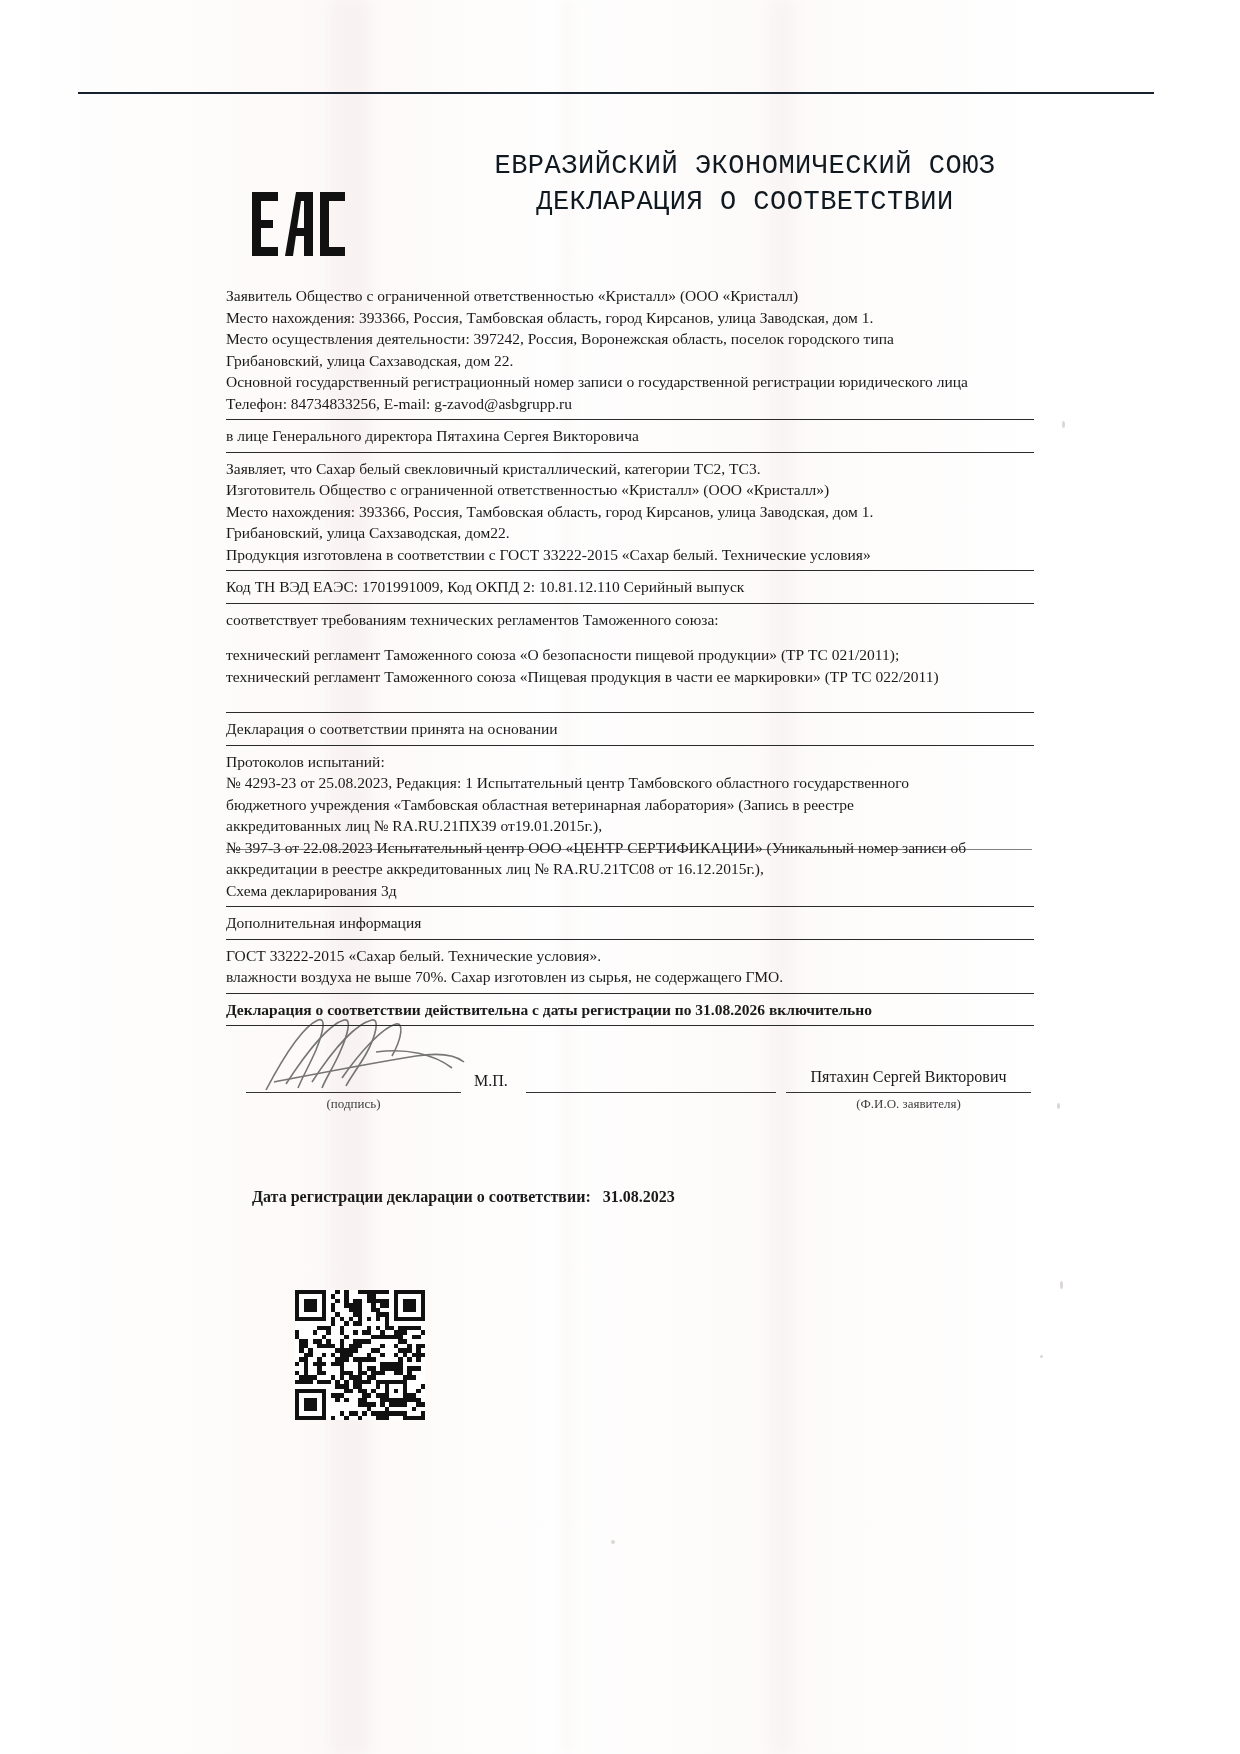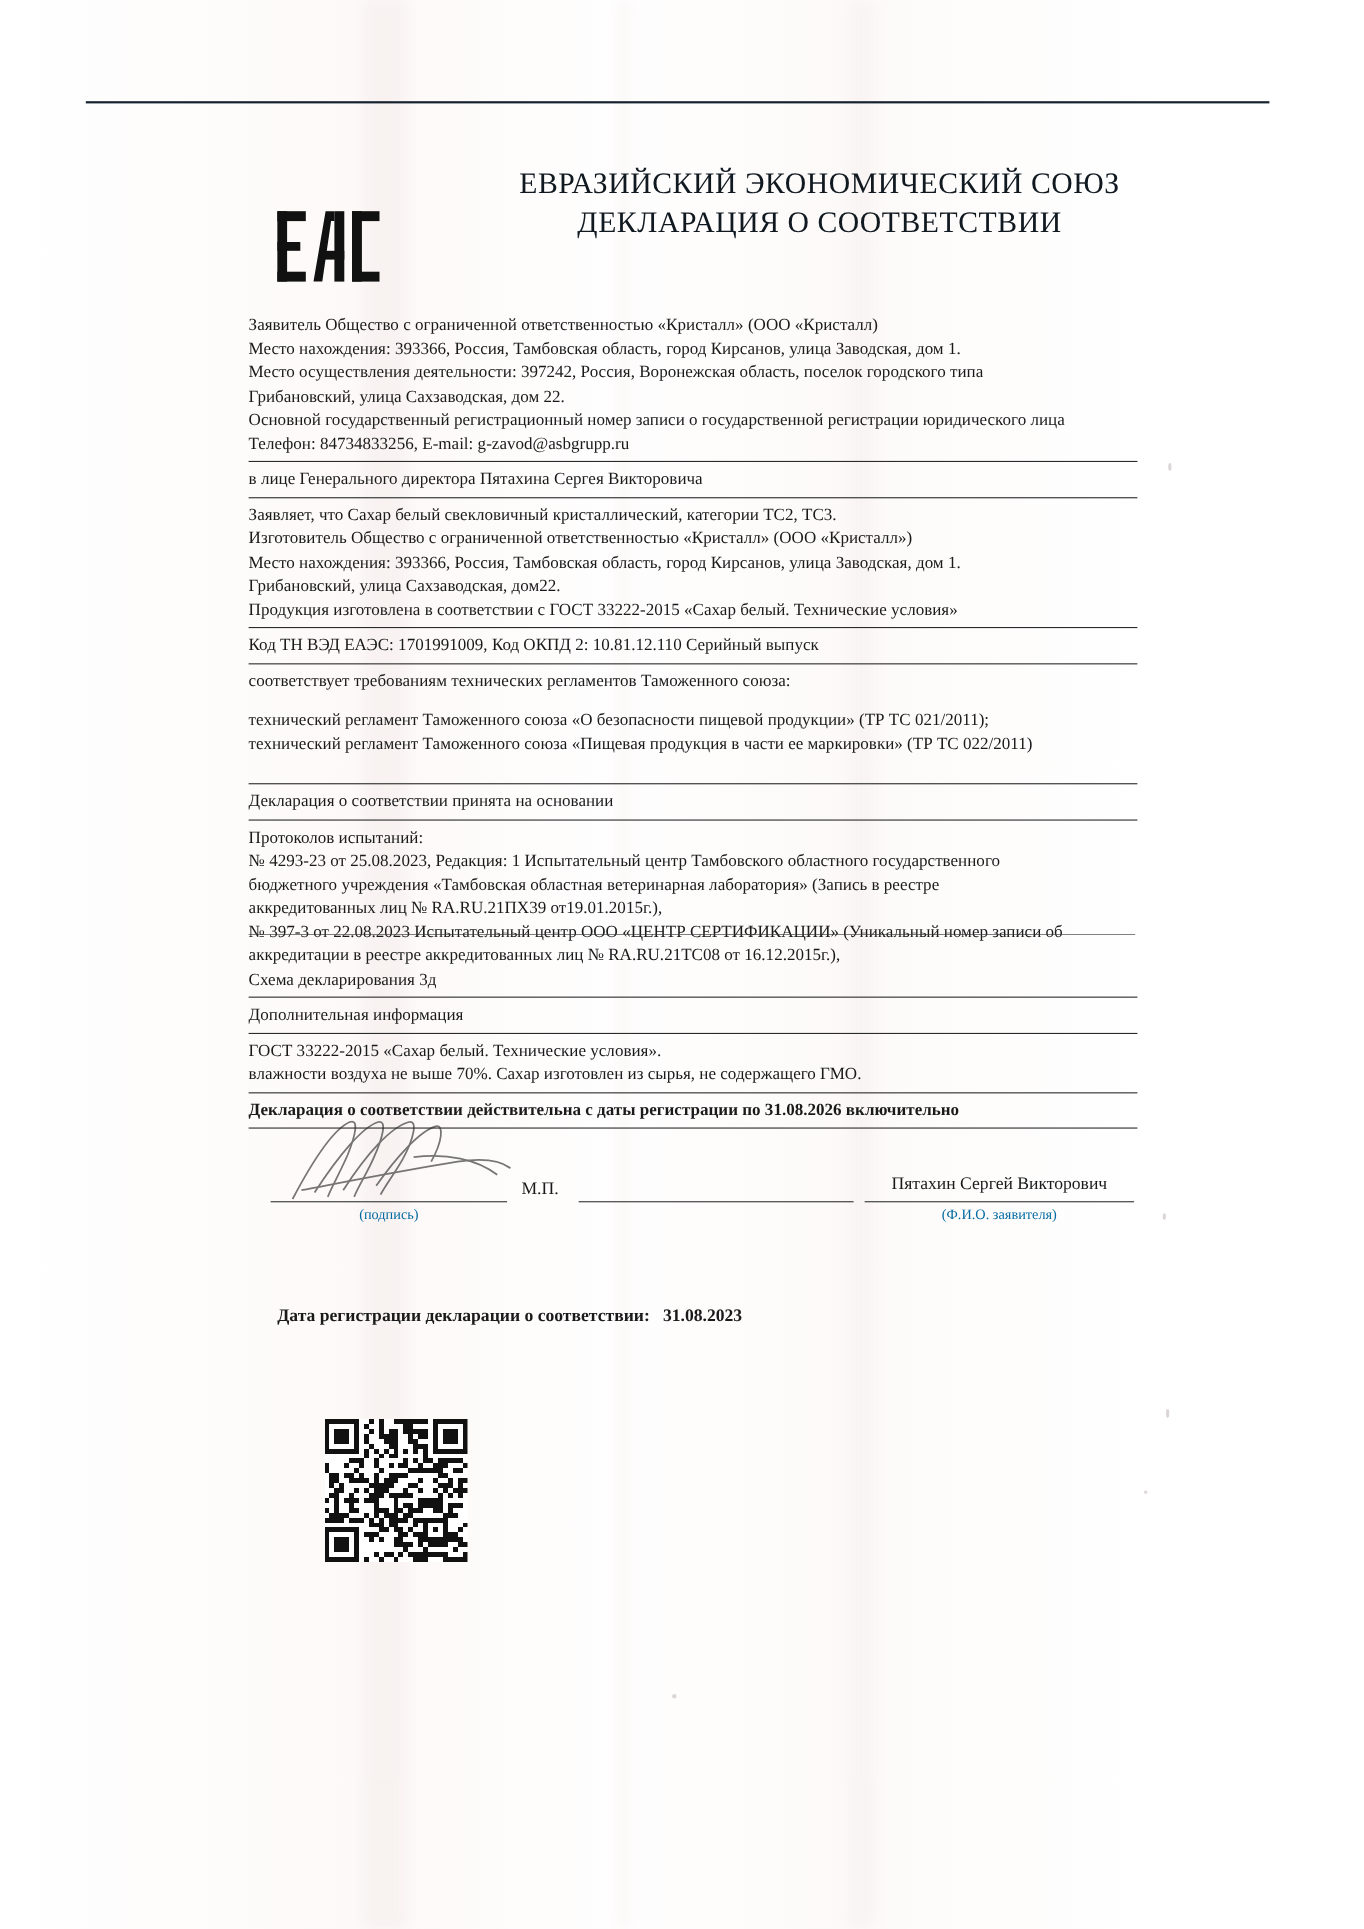--- a/index.html
+++ b/index.html
@@ -58,21 +58,21 @@
   .eac-mark svg { display: block; }
 
   .title-block {
     position: absolute;
     left: 330px;
     top: 148px;
     width: 830px;
     text-align: center;
   }
   .title-line {
-    font-family: Liberation Serif, serif;
+    font-family: Liberation Mono, monospace;
     font-size: 27px;
     letter-spacing: 0.5px;
     line-height: 36px;
     color: #101820;
   }
 
   .content {
     position: absolute;
     left: 226px;
     top: 285px;
@@ -117,21 +117,21 @@
     border-top: 1px solid #333;
     height: 0;
   }
   .sig-rule.left { left: 20px; width: 215px; }
   .sig-rule.mid { left: 300px; width: 250px; }
   .sig-rule.right { left: 560px; width: 245px; }
   .sig-caption {
     position: absolute;
     top: 66px;
     font-size: 13px;
-    color: #0369a1;
+    color: #404040;
     text-align: center;
   }
   .sig-caption.left { left: 20px; width: 215px; }
   .sig-caption.right { left: 560px; width: 245px; }
   .mp-label {
     position: absolute;
     left: 248px;
     top: 42px;
     font-size: 16px;
   }

